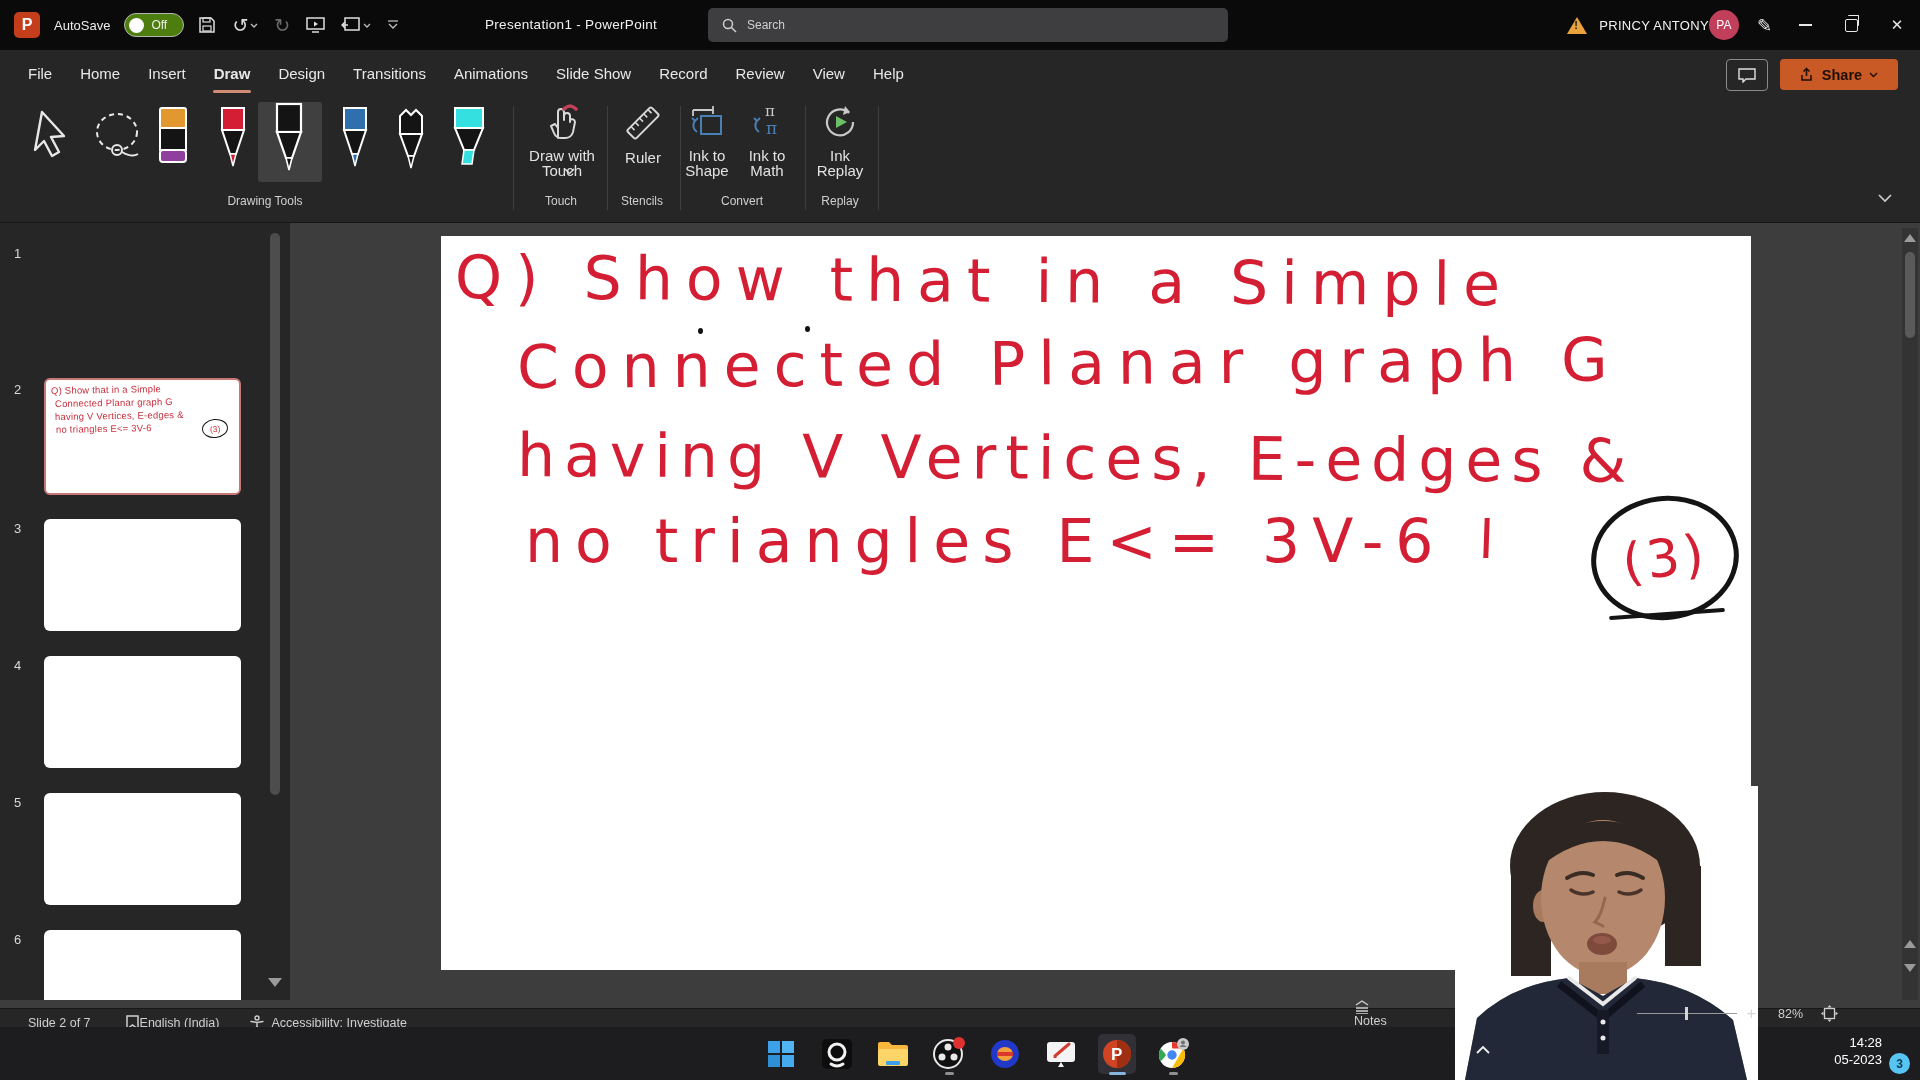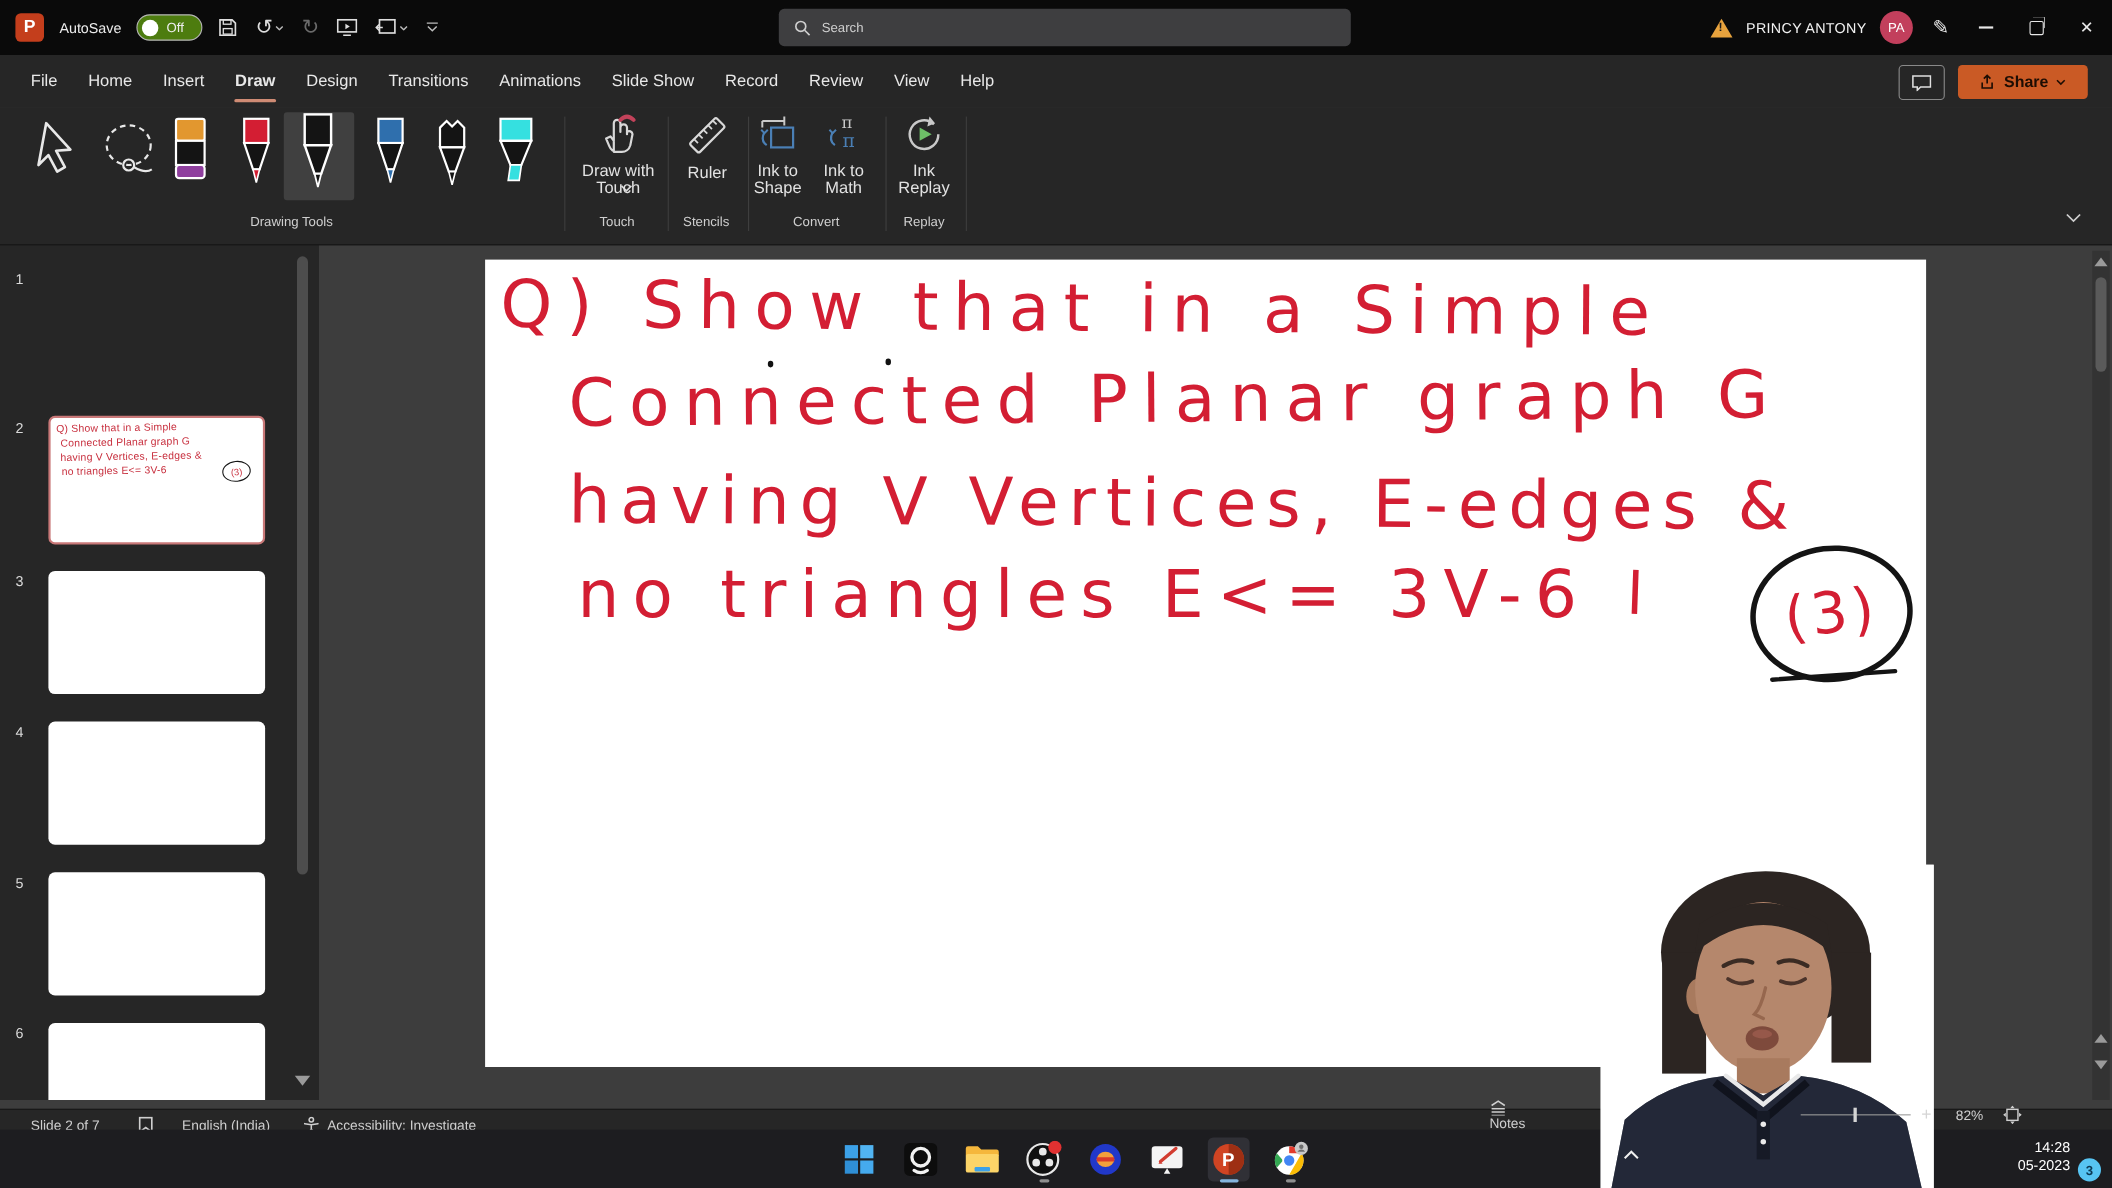--- a/index.html
+++ b/index.html
@@ -21,21 +21,21 @@
   .qat .ic{color:#dedede;display:flex;align-items:center;gap:2px;}
   .dim{opacity:.45;}
   .undo-glyph{font-size:19px;line-height:19px;font-family:"DejaVu Sans",sans-serif;}
   .chev-sm{width:8px;height:5px;}
   .doc-title{left:485px;top:0;height:50px;line-height:50px;font-size:13.5px;color:#f0f0f0;letter-spacing:.3px;}
   .searchbox{left:708px;top:8px;width:520px;height:34px;background:#3e3e40;border-radius:5px;display:flex;align-items:center;gap:10px;padding-left:14px;box-sizing:border-box;}
   .searchbox span{font-size:12px;color:#cfcfcf;}
   .tb-right{right:0;top:0;height:50px;display:flex;align-items:center;position:absolute;}
   .warn-tri{width:0;height:0;border-left:10px solid transparent;border-right:10px solid transparent;border-bottom:17px solid #e8a33d;position:relative;margin-right:12px;}
   .warn-tri:after{content:"!";position:absolute;left:-3px;top:2px;font-size:11px;color:#1a1a1a;font-weight:bold;}
-  .user-name{font-size:13px;color:#f2f2f2;margin-right:12px;letter-spacing:.3px;}
+  .user-name{font-size:13px;color:#f2f2f2;margin-right:0;letter-spacing:.3px;}
   .avatar{width:30px;height:30px;border-radius:50%;background:#c23f5c;color:#fff;font-size:12px;display:flex;align-items:center;justify-content:center;margin-right:18px;}
   .pen-spark{font-size:18px;color:#e8e8e8;margin-right:10px;font-family:"DejaVu Sans",sans-serif;}
   .winbtn{width:46px;height:50px;display:flex;align-items:center;justify-content:center;color:#e8e8e8;font-size:15px;}
   .minus{width:13px;height:1.6px;background:#e8e8e8;}
   .restore{width:11px;height:11px;border:1.4px solid #e8e8e8;border-radius:2px;position:relative;}
   .restore:before{content:"";position:absolute;left:2px;top:-4.5px;width:10px;height:10px;border-top:1.4px solid #e8e8e8;border-right:1.4px solid #e8e8e8;border-radius:1px;}
 
   
   .tabrow{left:0;top:50px;width:1920px;height:48px;background:#262626;z-index:29;}
   .tabs{position:absolute;left:14px;top:0;display:flex;height:48px;}
@@ -158,20 +158,21 @@
           </svg>
       </span>
       <span class="ic">
         <svg width="12" height="10" viewBox="0 0 12 10">
             <path d="M1 1h10" stroke="#bdbdbd" stroke-width="1.3"></path>
             <path d="M2 4l4 4 4-4" fill="none" stroke="#bdbdbd" stroke-width="1.3"></path>
           </svg>
       </span>
     </div>
   </div>
+  <div class="abs doc-title">Presentation1 - PowerPoint</div>
   <div class="abs searchbox">
     <svg width="15" height="15" viewBox="0 0 15 15">
         <circle cx="6" cy="6" r="4.5" fill="none" stroke="#cfcfcf" stroke-width="1.5"></circle>
         <path d="M9.5 9.5L14 14" stroke="#cfcfcf" stroke-width="1.5"></path>
       </svg>
     <span>Search</span>
   </div>
   <div class="tb-right">
     <div class="warn-tri"></div>
     <span class="user-name">PRINCY ANTONY</span>
@@ -397,21 +398,21 @@
 
 <div class="abs statusbar">
   <div class="item" style="margin-left:28px;">
       <span>Slide 2 of 7</span>
     </div>
   <div class="item" style="margin-left:34px;">
     <svg width="15" height="16" viewBox="0 0 15 16">
         <path d="M2 1h11v13l-5.5-4L2 14z" fill="none" stroke="#cfcfcf" stroke-width="1.5"></path>
       </svg>
   </div>
-  <div class="item" style="margin-left:26px;">
+  <div class="item" style="">
       <span>English (India)</span>
     </div>
   <div class="item" style="margin-left:30px;">
     <svg width="16" height="16" viewBox="0 0 16 16">
         <circle cx="8" cy="3" r="2" fill="none" stroke="#cfcfcf" stroke-width="1.4"></circle>
         <path d="M2 6.5l6 1 6-1M8 7.5v4M8 11.5l-3.5 4M8 11.5l3.5 4" fill="none" stroke="#cfcfcf" stroke-width="1.4" stroke-linecap="round"></path>
       </svg>
     <span>Accessibility: Investigate</span>
   </div>
 </div>

